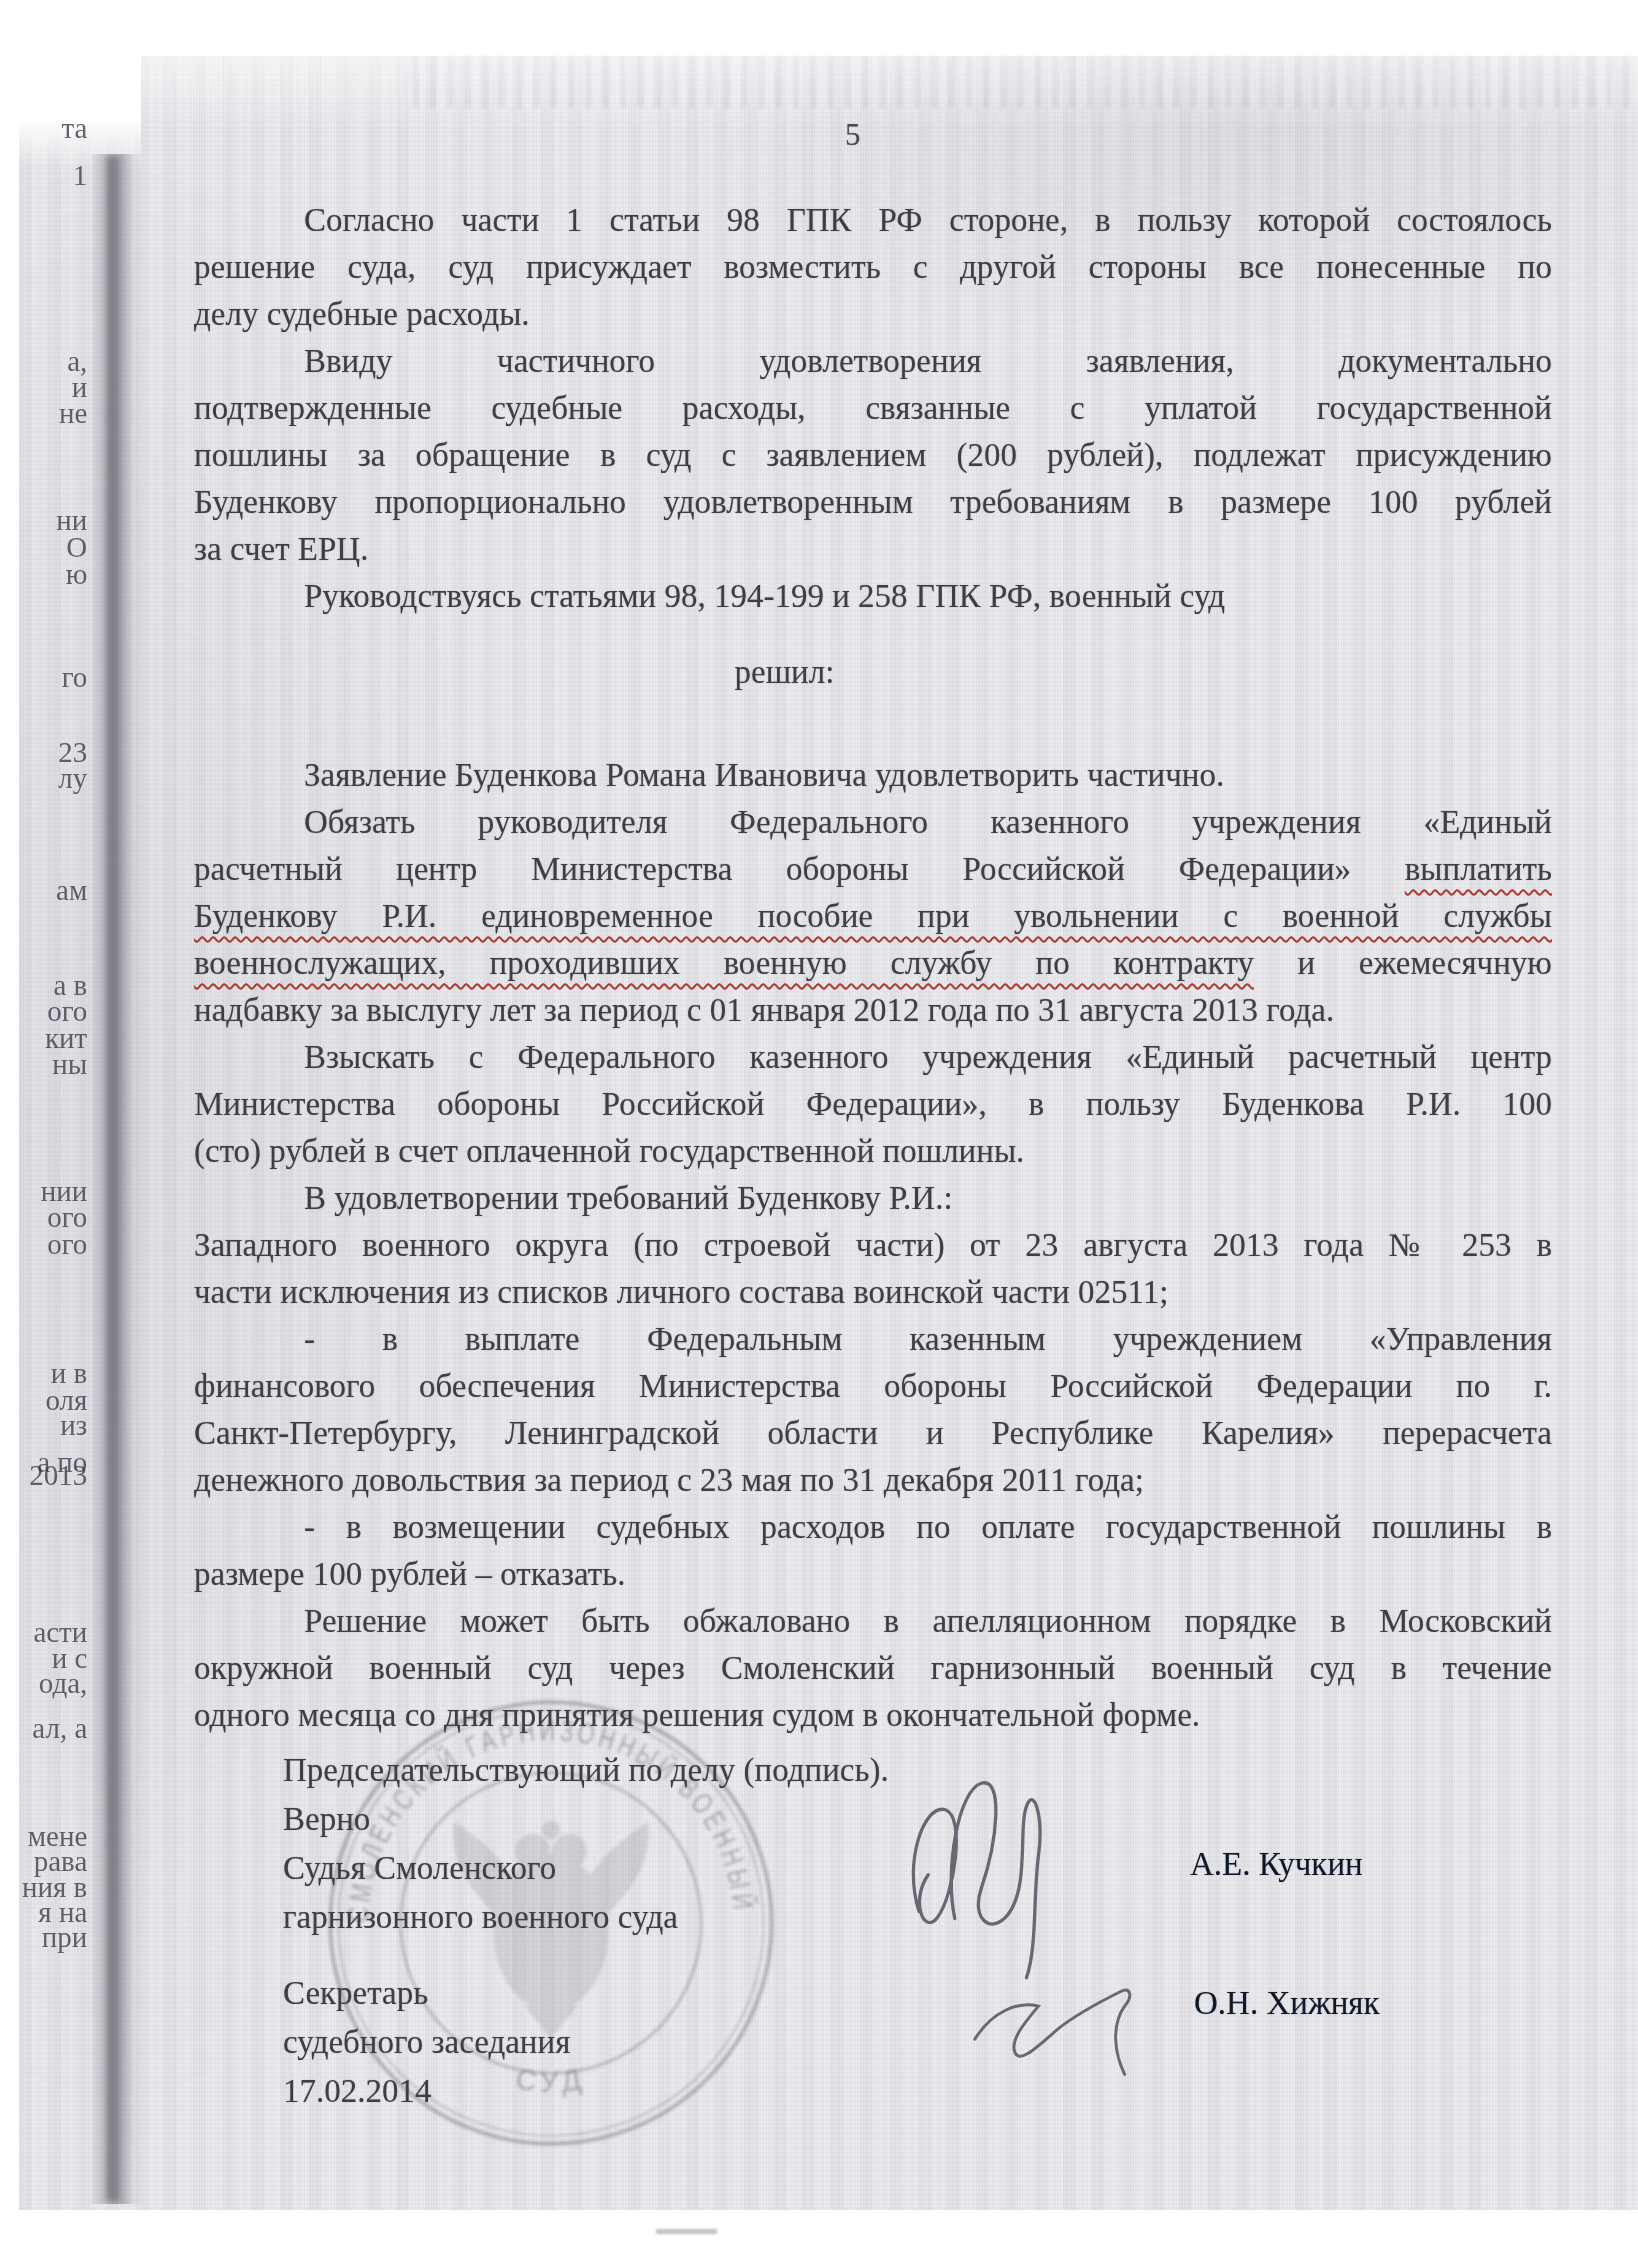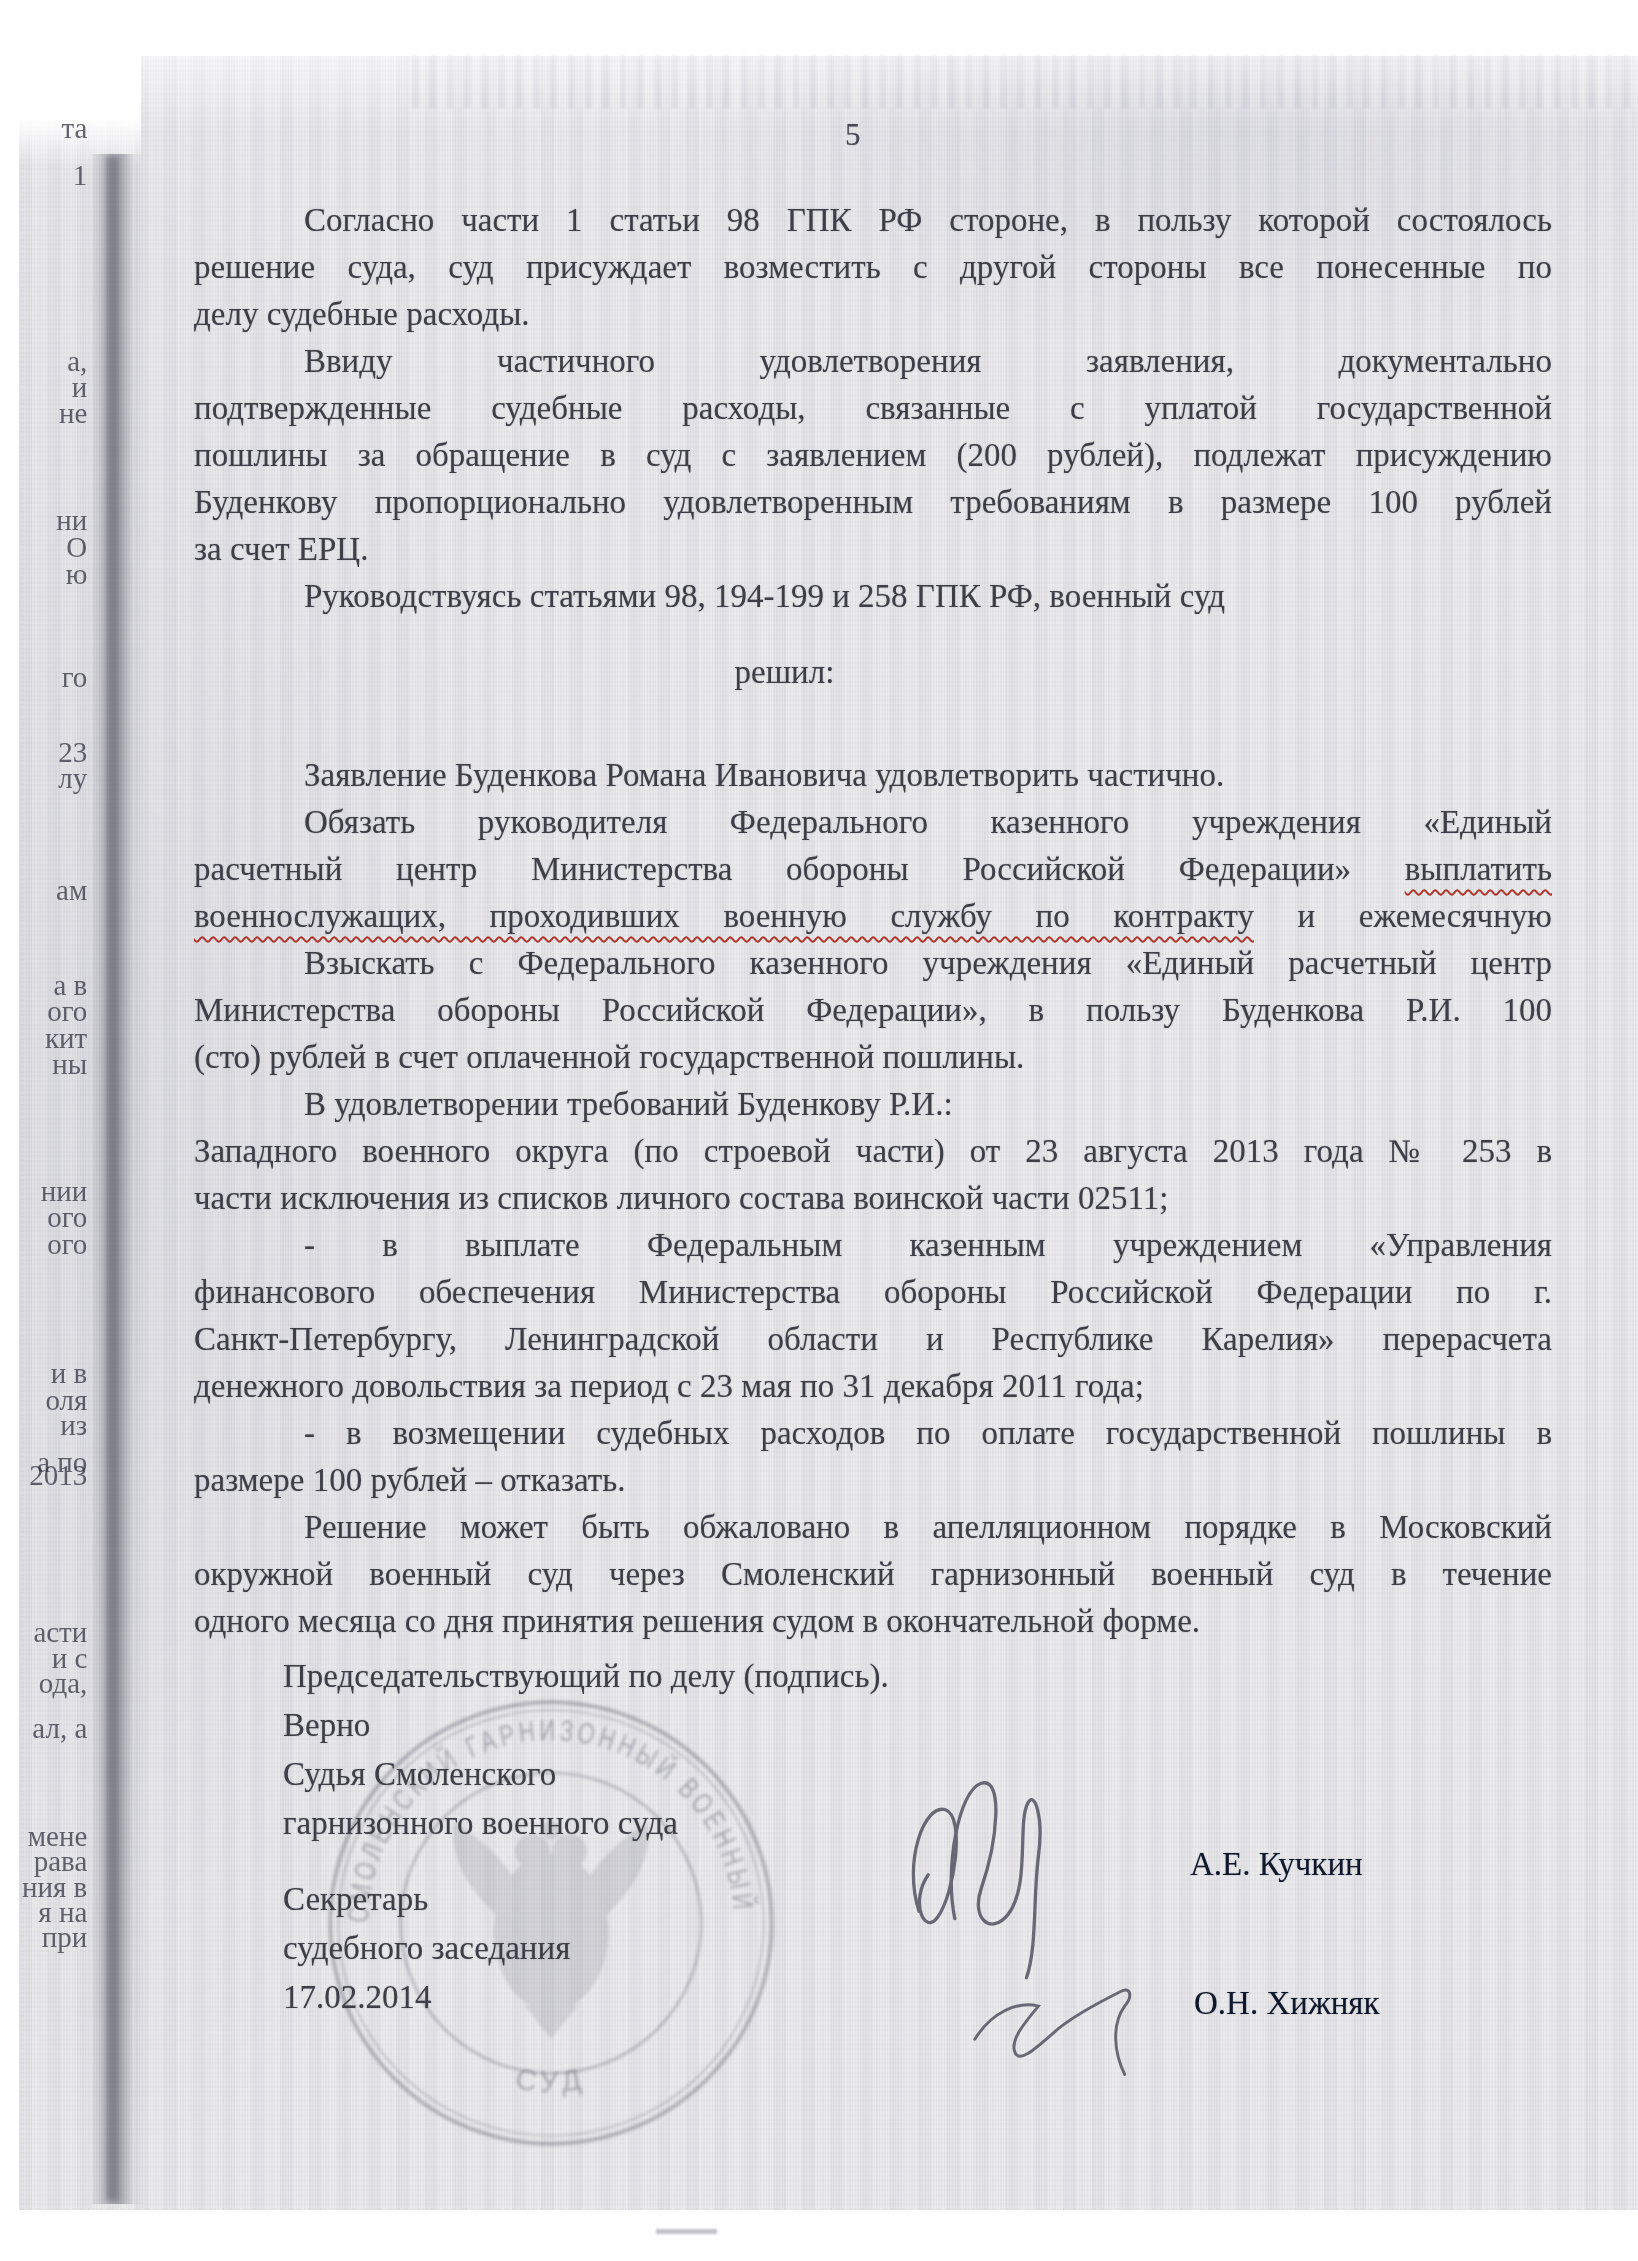--- a/index.html
+++ b/index.html
@@ -153,21 +153,23 @@
         <div class="line"><span>за счет ЕРЦ.</span><span class="uline"></span><span></span></div>
         <div class="line ind"><span>Руководствуясь статьями 98, 194-199 и 258 ГПК РФ, военный суд</span><span class="uline"></span><span></span></div>
       </div>
 
     <div class="heading">решил:</div>
 
     <div>
         <div class="line ind"><span>Заявление Буденкова Романа Ивановича удовлетворить частично.</span><span class="uline"></span><span></span></div>
         <div class="line ind jst"><span>Обязать руководителя Федерального казенного учреждения «Единый</span><span class="uline"></span><span></span></div>
         <div class="line jst"><span>расчетный центр Министерства обороны Российской Федерации» </span><span class="uline">выплатить</span><span></span></div>
+        <div class="line jst"><span></span><span class="uline">Буденкову Р.И. единовременное пособие при увольнении с военной службы</span><span></span></div>
         <div class="line jst"><span></span><span class="uline">военнослужащих, проходивших военную службу по контракту</span><span> и ежемесячную</span></div>
+        <div class="line"><span>надбавку за выслугу лет за период с 01 января 2012 года по 31 августа 2013 года.</span><span class="uline"></span><span></span></div>
         <div class="line ind jst"><span>Взыскать с Федерального казенного учреждения «Единый расчетный центр</span><span class="uline"></span><span></span></div>
         <div class="line jst"><span>Министерства обороны Российской Федерации», в пользу Буденкова Р.И. 100</span><span class="uline"></span><span></span></div>
         <div class="line"><span>(сто) рублей в счет оплаченной государственной пошлины.</span><span class="uline"></span><span></span></div>
         <div class="line ind"><span>В удовлетворении требований Буденкову Р.И.:</span><span class="uline"></span><span></span></div>
         <div class="line jst"><span>Западного военного округа (по строевой части) от 23 августа 2013 года № 253 в</span><span class="uline"></span><span></span></div>
         <div class="line"><span>части исключения из списков личного состава воинской части 02511;</span><span class="uline"></span><span></span></div>
         <div class="line ind jst"><span>- в выплате Федеральным казенным учреждением «Управления</span><span class="uline"></span><span></span></div>
         <div class="line jst"><span>финансового обеспечения Министерства обороны Российской Федерации по г.</span><span class="uline"></span><span></span></div>
         <div class="line jst"><span>Санкт-Петербургу, Ленинградской области и Республике Карелия» перерасчета</span><span class="uline"></span><span></span></div>
         <div class="line"><span>денежного довольствия за период с 23 мая по 31 декабря 2011 года;</span><span class="uline"></span><span></span></div>

